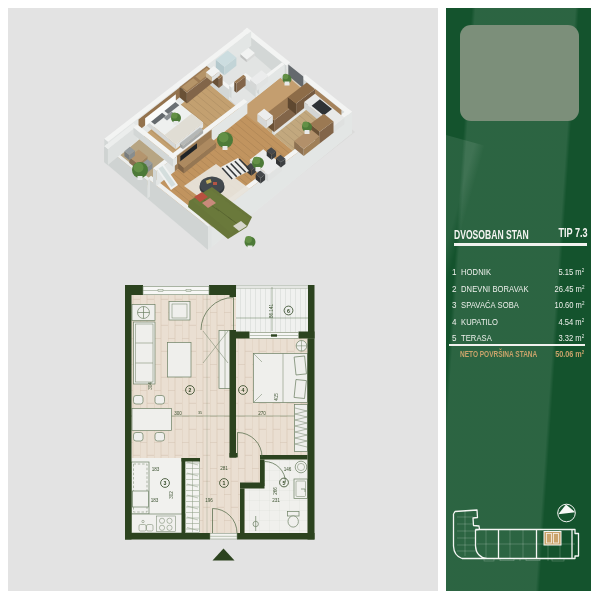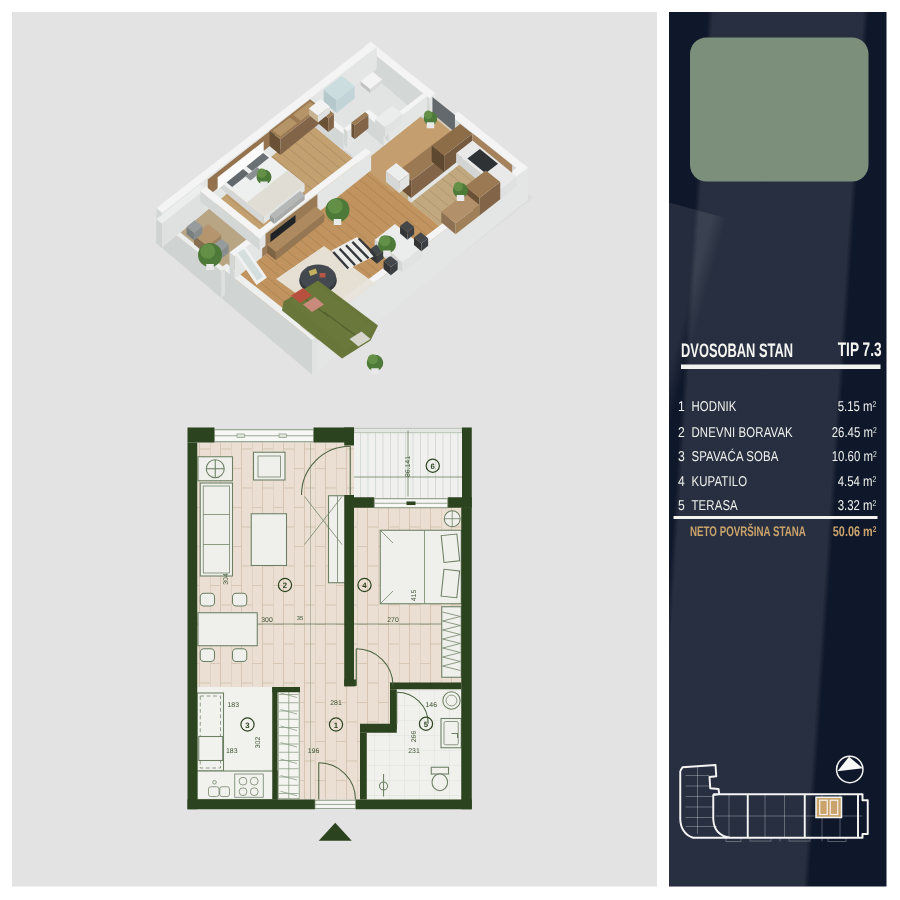--- a/index.html
+++ b/index.html
@@ -1,19 +1,19 @@
 <!DOCTYPE html>
 <html><head>
 <meta charset="utf-8">
 <style>
   html,body{margin:0;padding:0;width:600px;height:600px;background:#ffffff;overflow:hidden;
     font-family:"Liberation Sans",sans-serif;-webkit-font-smoothing:antialiased;}
   #stage{position:relative;width:600px;height:600px;}
   .card{position:absolute;left:8px;top:8px;width:430px;height:583px;background:#e3e3e3;}
-  .panel{position:absolute;left:446px;top:8px;width:145px;height:583px;background:#0f172a;overflow:hidden;}
+  .panel{position:absolute;left:446px;top:8px;width:145px;height:583px;background:#14532d;overflow:hidden;}
   .streak1{position:absolute;left:0;top:0;width:145px;height:583px;
     background:linear-gradient(93.9deg, rgba(255,255,255,0) 14%, rgba(255,255,255,0.10) 16%, rgba(255,255,255,0.10) 70%, rgba(255,255,255,0) 72%);}
   .streak2{position:absolute;left:-18px;top:130px;width:58px;height:620px;
     background:linear-gradient(90deg, rgba(255,255,255,0) 0%, rgba(255,255,255,0.09) 18%, rgba(255,255,255,0.09) 82%, rgba(255,255,255,0) 100%);
     transform:rotate(15.5deg);transform-origin:50% 0;}
   .sage{position:absolute;left:14px;top:17px;width:119px;height:96px;background:#7c8f7a;border-radius:11px;}
   .hd{position:absolute;left:8px;top:217px;width:133.5px;white-space:nowrap;}
   .hd .l{display:inline-block;font-weight:bold;font-size:13px;color:#f4f4f1;
     transform:scaleX(0.66);transform-origin:0 50%;letter-spacing:0px;}
   .hd .r{position:absolute;right:0px;top:0;font-weight:bold;font-size:13px;color:#f4f4f1;

